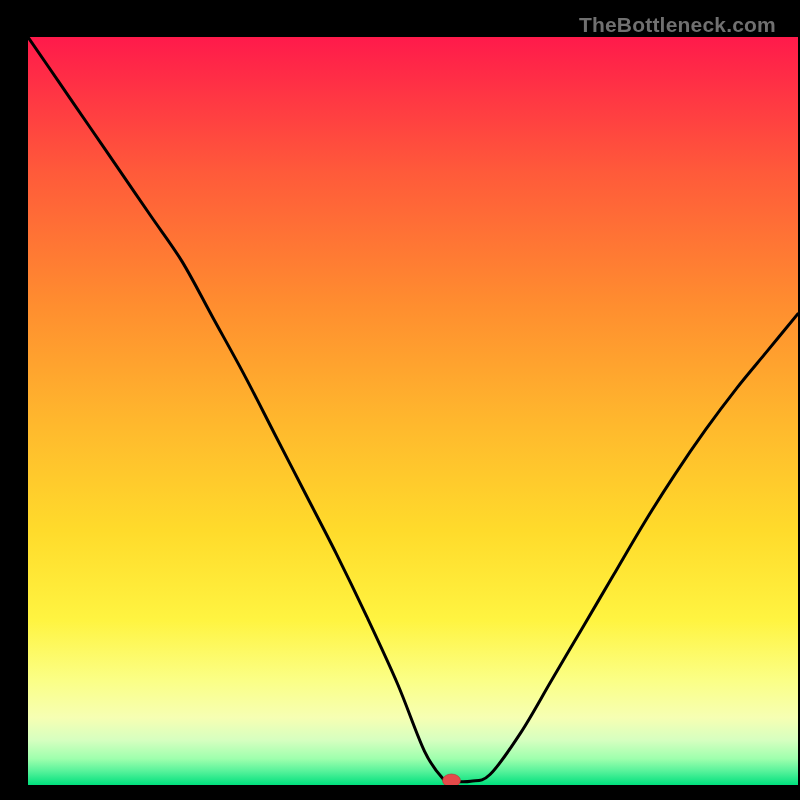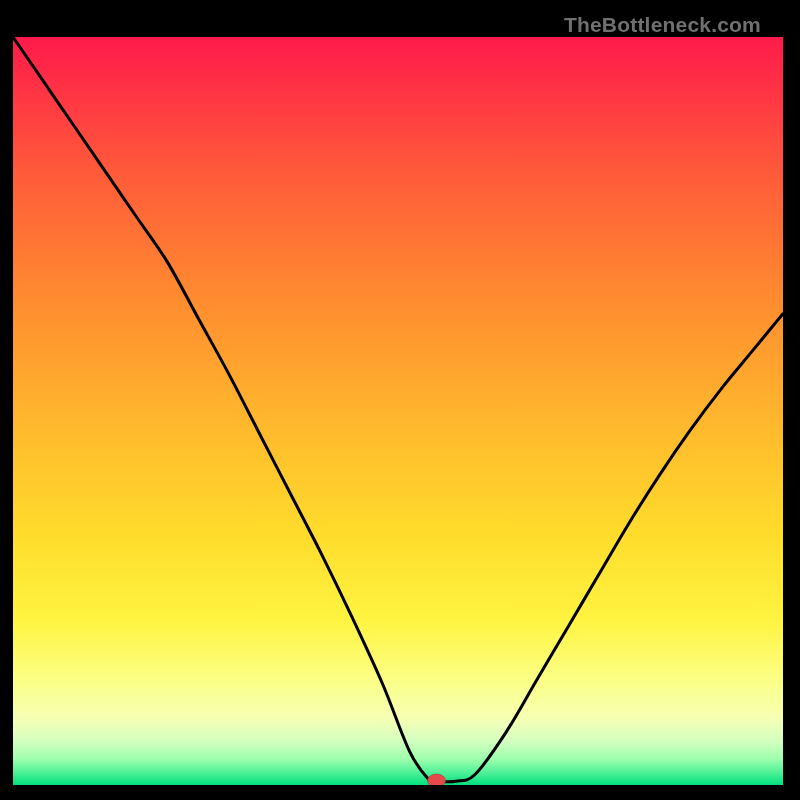--- a/index.html
+++ b/index.html
@@ -6,21 +6,21 @@
     margin: 0;
     padding: 0;
     width: 800px;
     height: 800px;
     background: #000;
     overflow: hidden;
     font-family: Arial, Helvetica, sans-serif;
   }
   .frame {
     position: absolute;
-    left: 13px;
+    left: 28px;
     top: 15px;
     width: 752px;
     height: 770px;
     background: #000;
   }
   .watermark {
     position: absolute;
     top: -2px;
     right: 4px;
     color: #707070;

